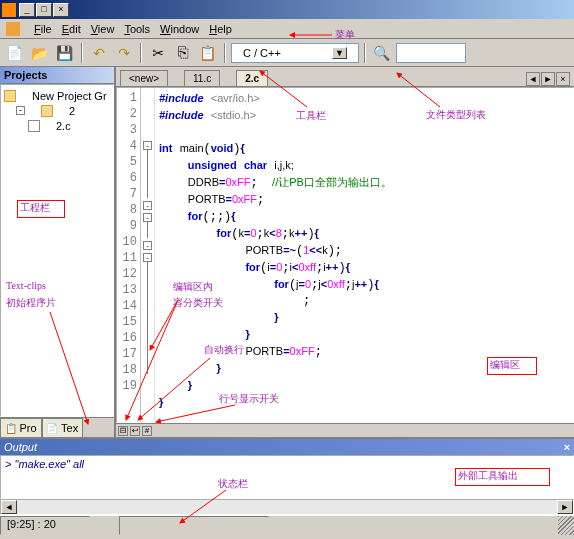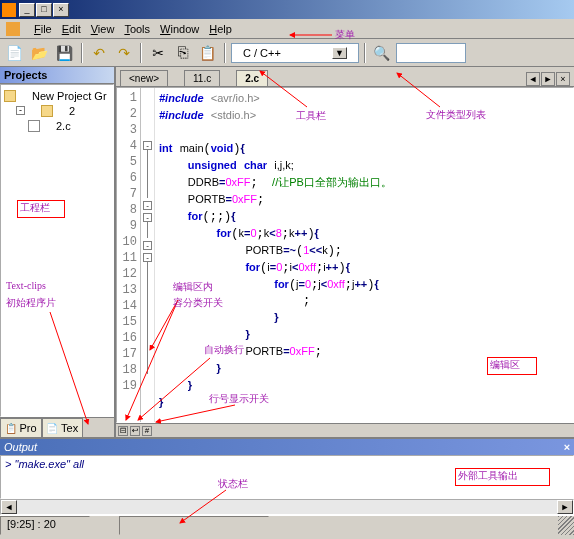--- a/index.html
+++ b/index.html
@@ -233,21 +233,21 @@
 <div class="ann" style="top:28px;left:335px">菜单</div>
 <div class="ann" style="top:109px;left:296px">工具栏</div>
 <div class="ann" style="top:108px;left:426px">文件类型列表</div>
 <div class="redbox" style="top:200px;left:17px;width:48px;height:18px"></div>
 <div class="ann" style="top:201px;left:20px">工程栏</div>
 <div class="ann" style="top:280px;left:6px">Text-clips</div>
 <div class="ann" style="top:296px;left:6px">初始程序片</div>
 <div class="ann" style="top:280px;left:173px">编辑区内</div>
 <div class="ann" style="top:296px;left:173px">容分类开关</div>
 <div class="ann" style="top:343px;left:204px">自动换行</div>
-<div class="ann" style="top:392px;left:209px">行号显示开关</div>
+<div class="ann" style="top:392px;left:219px">行号显示开关</div>
 <div class="redbox" style="top:357px;left:487px;width:50px;height:18px"></div>
 <div class="ann" style="top:358px;left:490px">编辑区</div>
 <div class="ann" style="top:477px;left:218px">状态栏</div>
 <div class="redbox" style="top:468px;left:455px;width:95px;height:18px"></div>
 <div class="ann" style="top:469px;left:458px">外部工具输出</div>
 
 <svg class="arrows" width="574" height="539">
   <defs>
       <marker id="ah" markerWidth="6" markerHeight="6" refX="5" refY="3" orient="auto">
         <path d="M0,0 L6,3 L0,6 Z" fill="#ff0000"></path>

